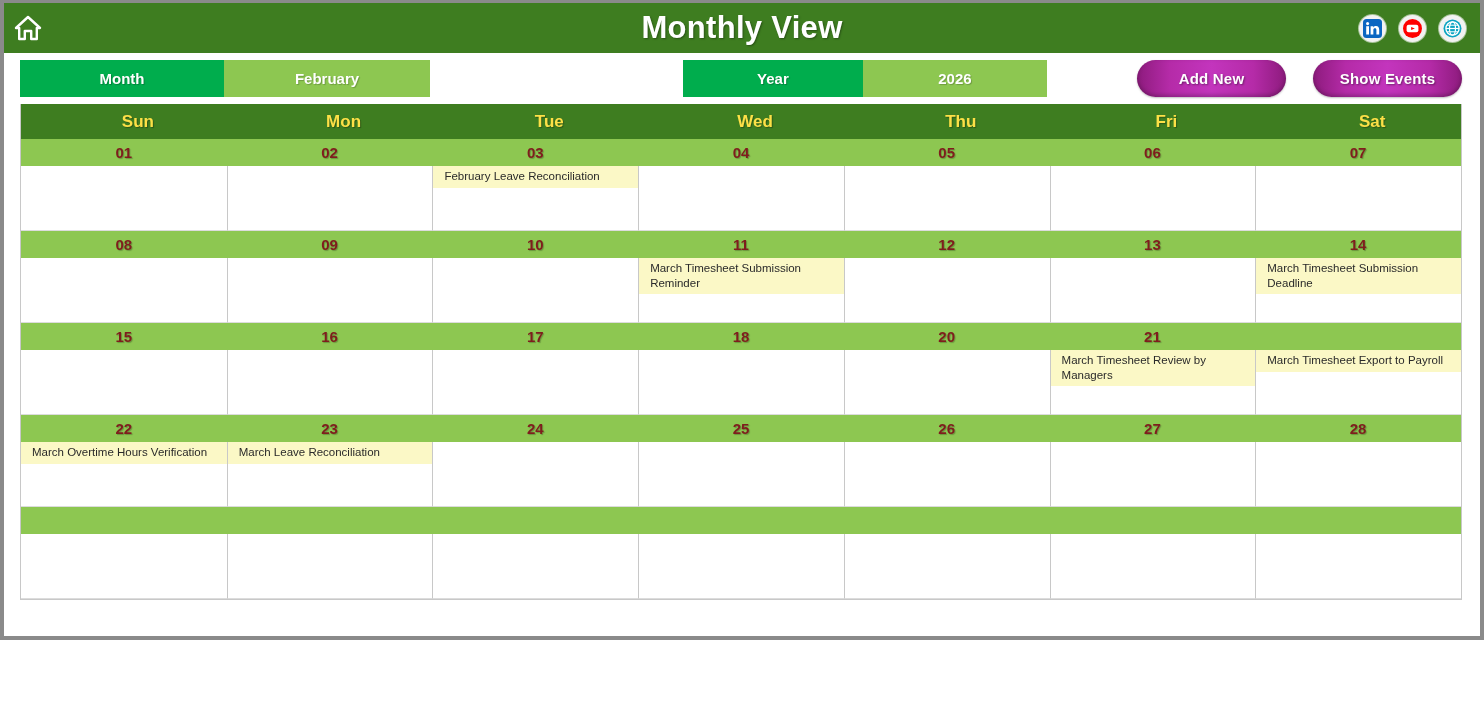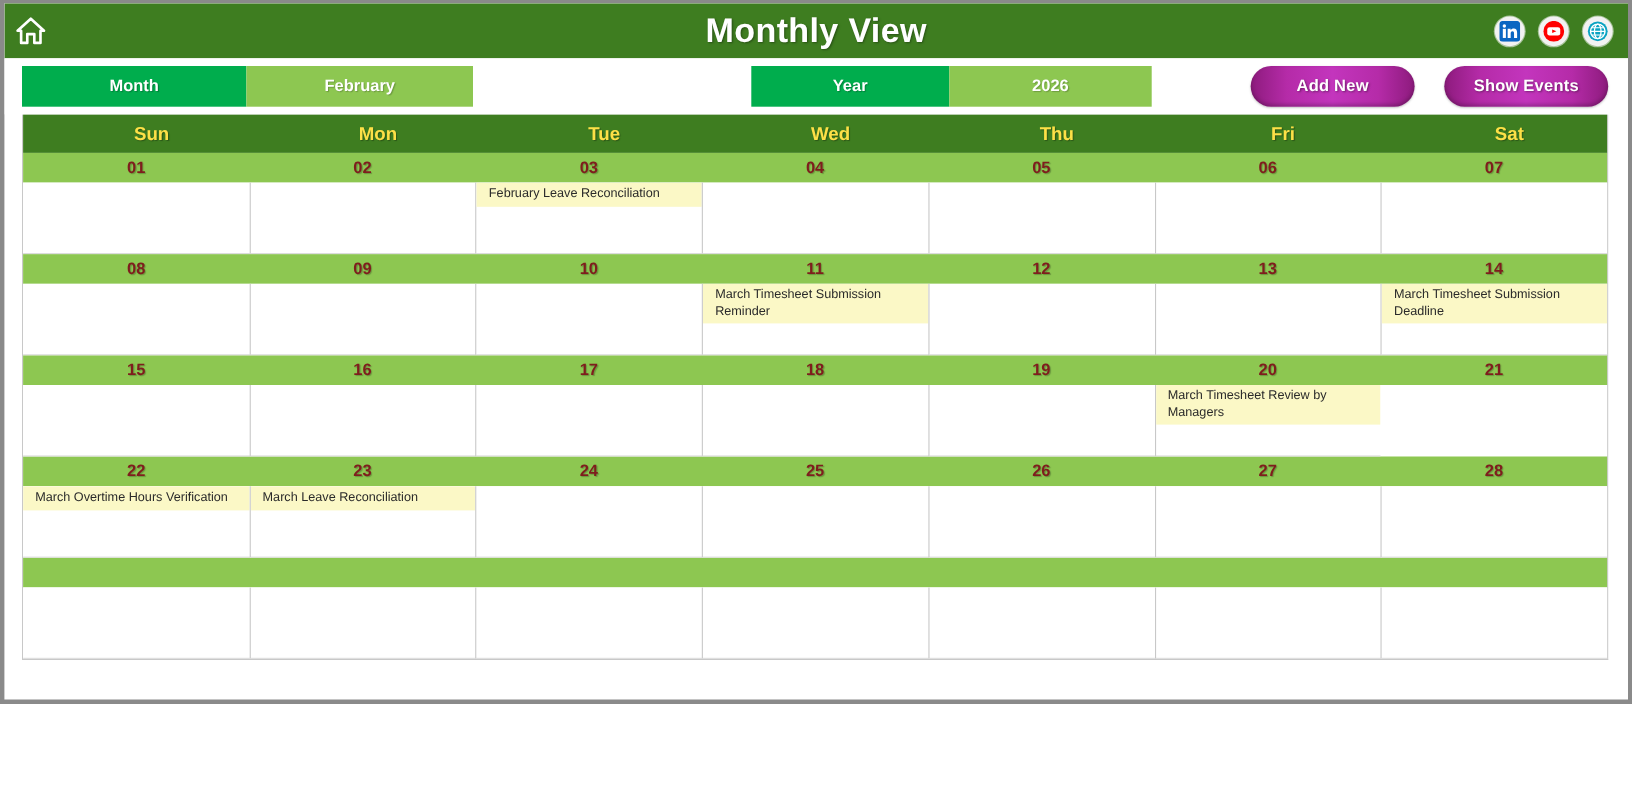--- a/index.html
+++ b/index.html
@@ -291,32 +291,34 @@
               <div class="event">March Timesheet Submission Deadline</div>
             </div>
           </div>
         </div>
         <div class="week">
           <div class="date-row">
             <div class="date-cell">15</div>
             <div class="date-cell">16</div>
             <div class="date-cell">17</div>
             <div class="date-cell">18</div>
-            <div class="date-cell">19</div>
             <div class="date-cell">20</div>
             <div class="date-cell">21</div>
           </div>
           <div class="body-row">
             <div class="day-cell"></div>
             <div class="day-cell"></div>
             <div class="day-cell"></div>
             <div class="day-cell"></div>
             <div class="day-cell"></div>
             <div class="day-cell">
               <div class="event">March Timesheet Review by Managers</div>
+            </div>
+            <div class="day-cell">
+              <div class="event">March Timesheet Export to Payroll</div>
             </div>
           </div>
         </div>
         <div class="week">
           <div class="date-row">
             <div class="date-cell">22</div>
             <div class="date-cell">23</div>
             <div class="date-cell">24</div>
             <div class="date-cell">25</div>
             <div class="date-cell">26</div>

